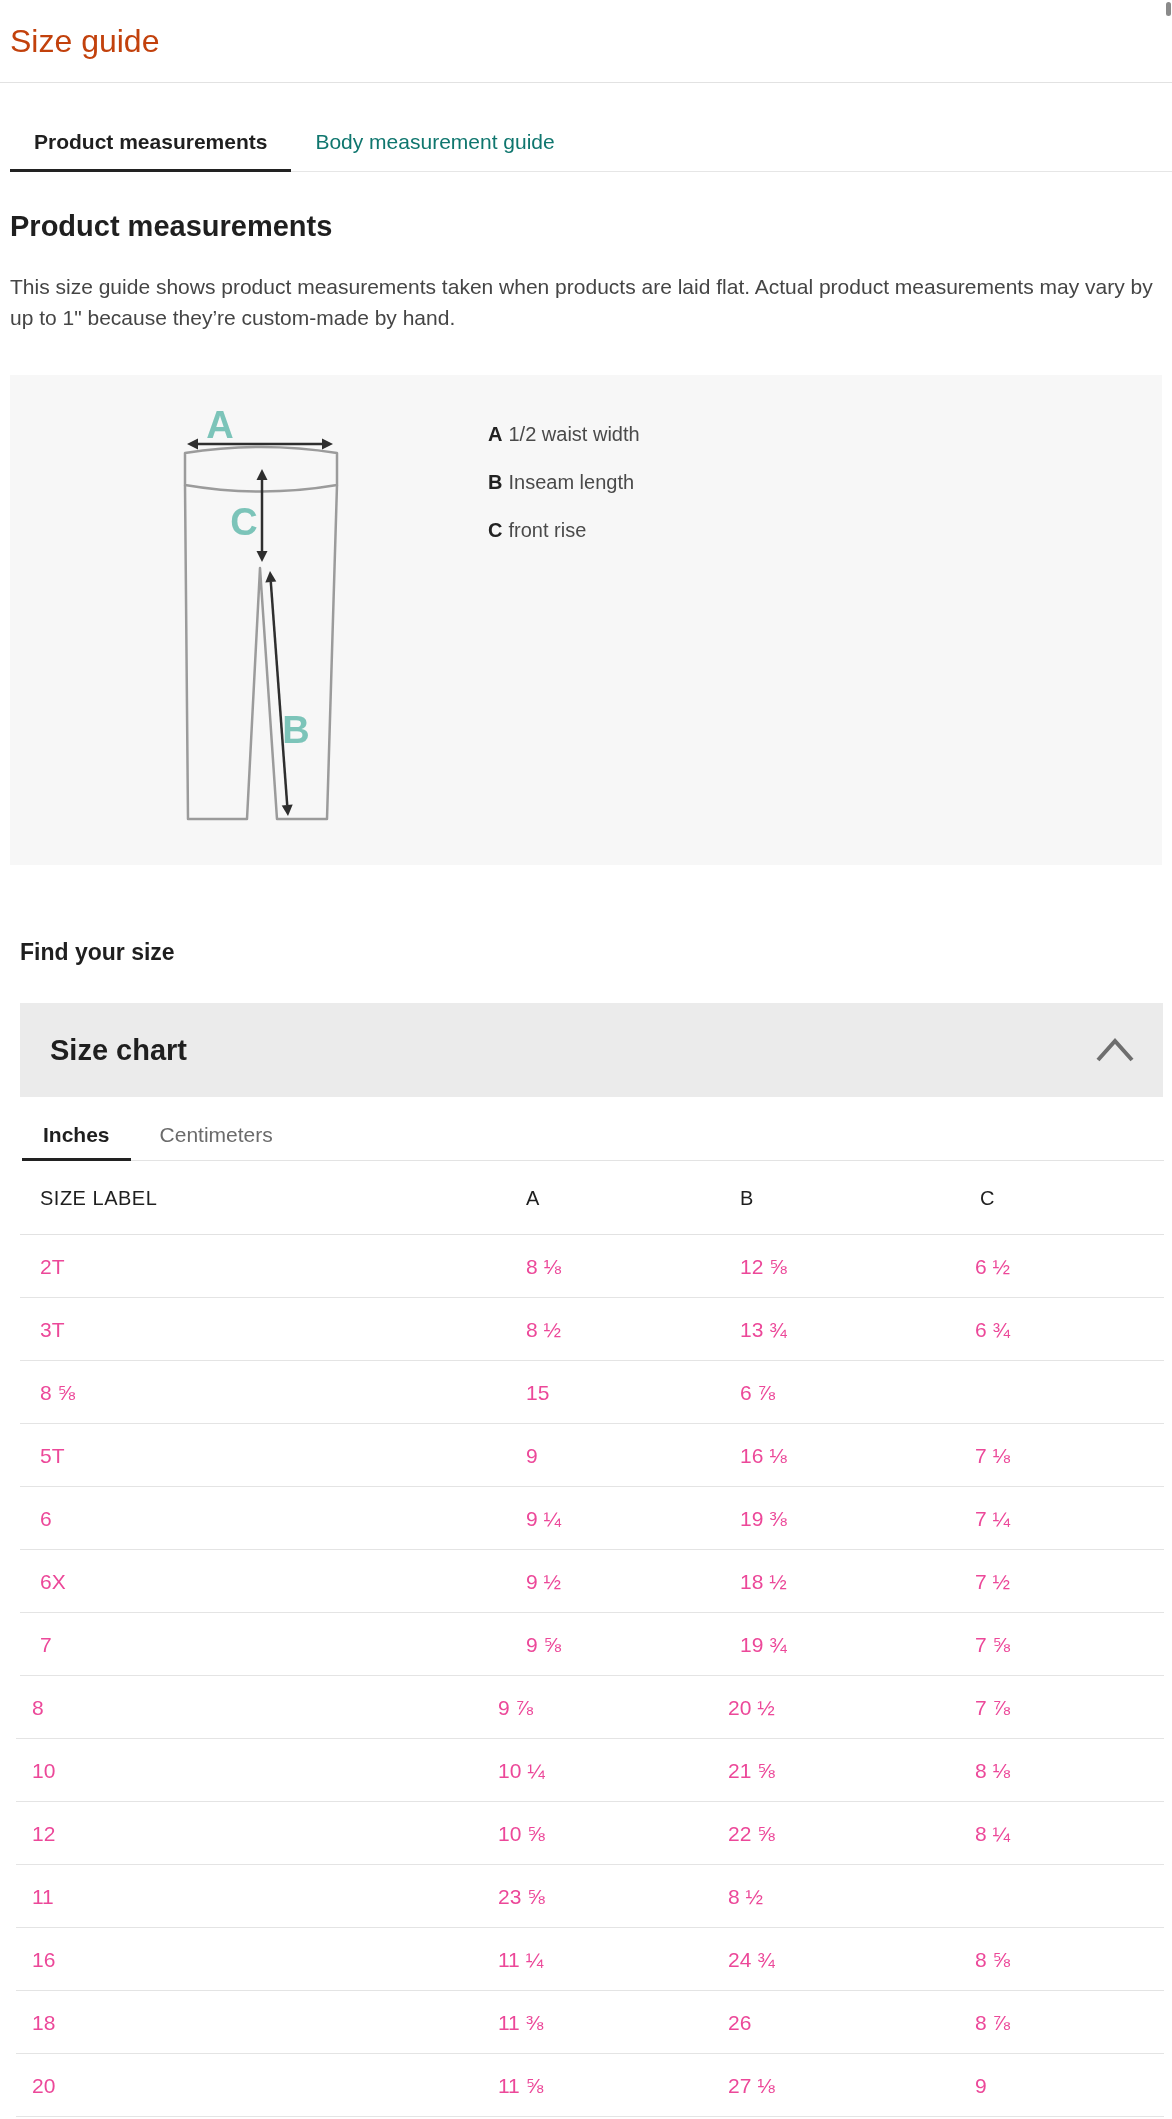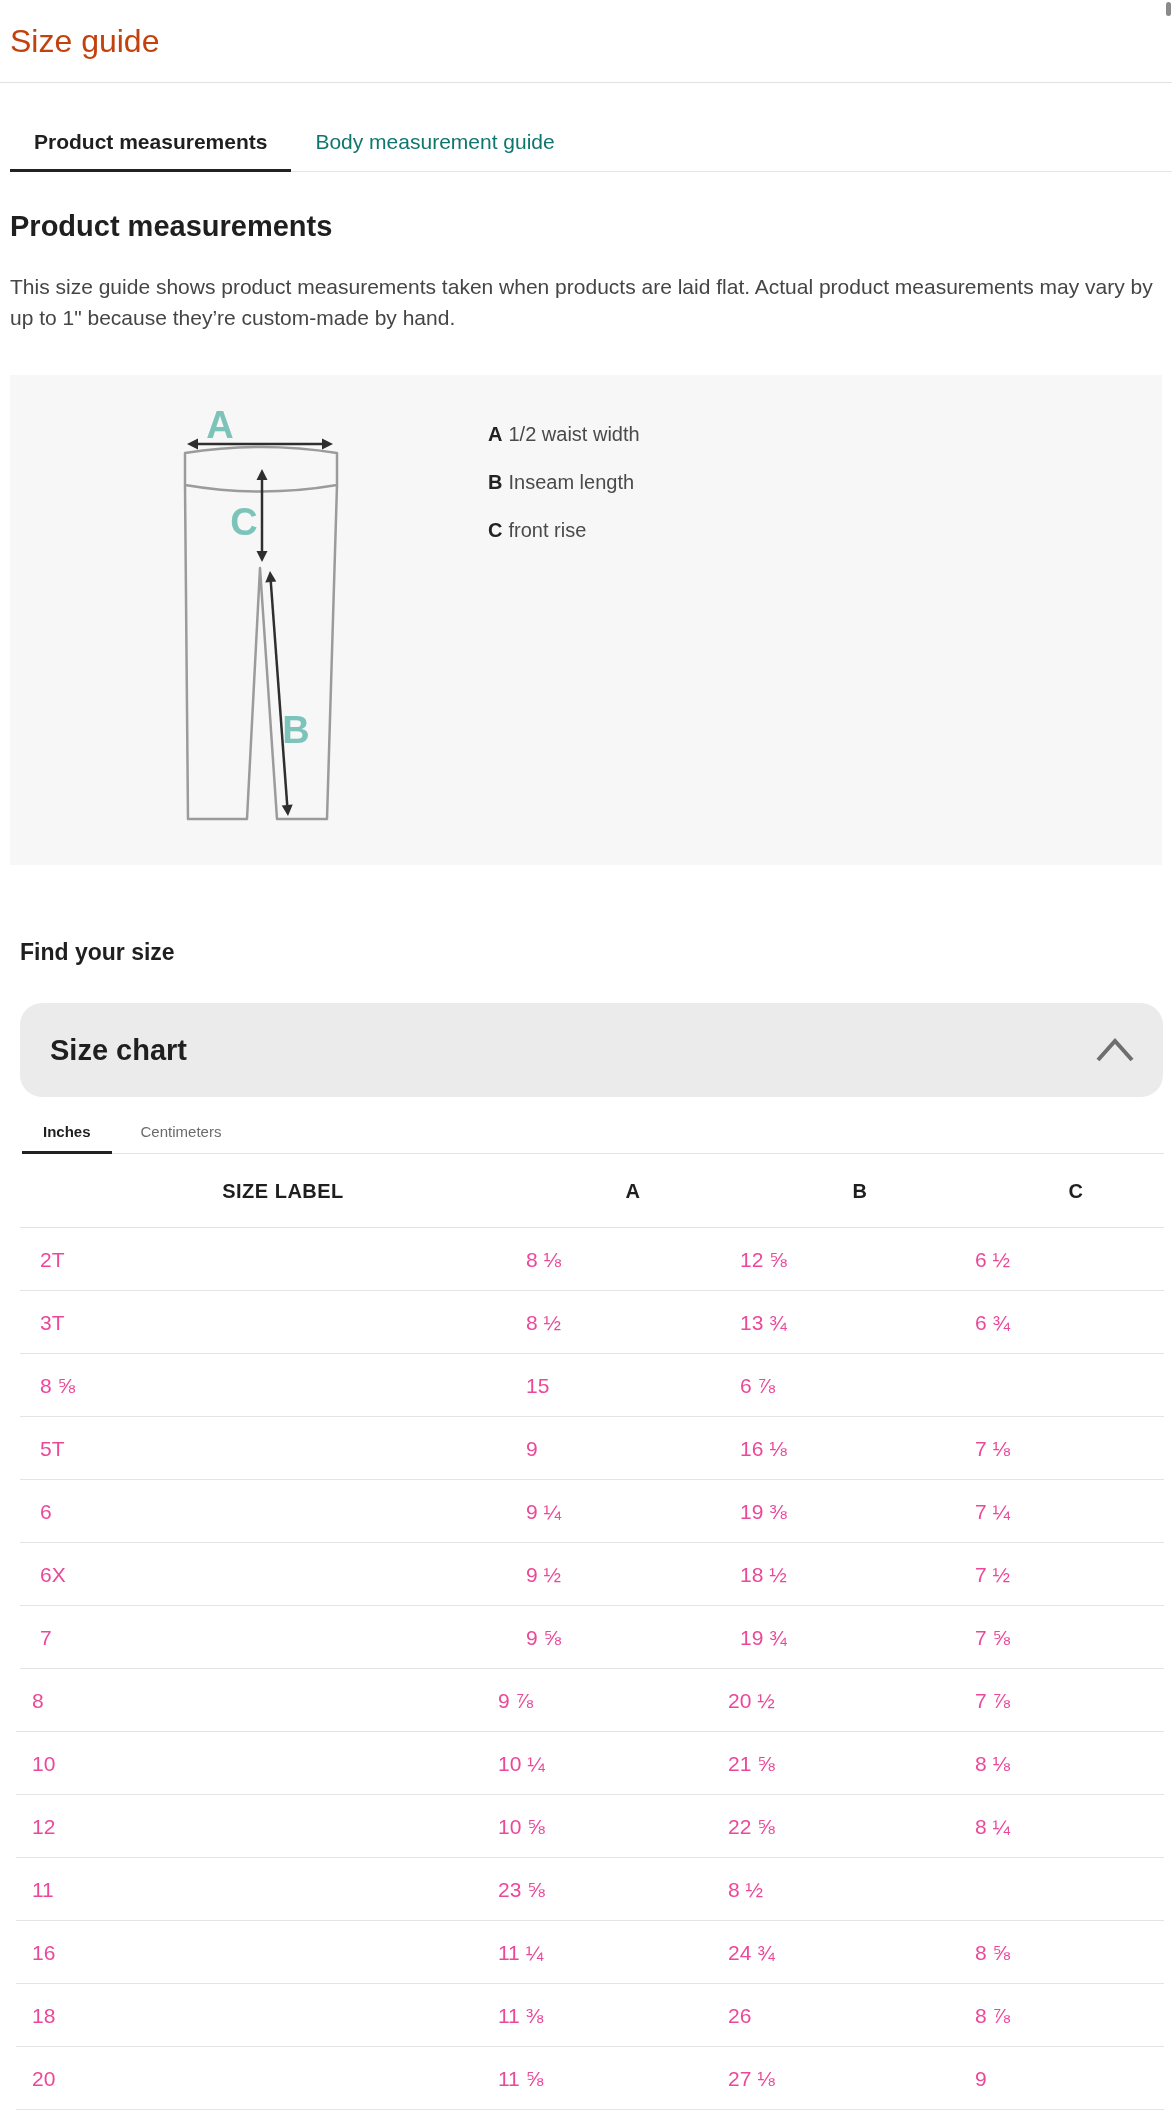--- a/index.html
+++ b/index.html
@@ -23,34 +23,34 @@
   
   .diagram-panel { position:relative; margin:42px 10px 0 10px; height:490px; background:#f7f7f7; }
   .pants-svg { position:absolute; left:150px; top:30px; }
   .legend { position:absolute; left:478px; top:48px; }
   .legend-row { font-size:20px; color:#4a4a4a; margin-bottom:26px; line-height:22px; }
   .legend-key { font-weight:bold; color:#222; margin-right:6px; }
 
   .find-size-heading { font-size:23px; font-weight:bold; margin:72px 10px 0 20px; line-height:30px; color:#1f1f1f; }
 
   
-  .size-chart-bar { margin:36px 9px 0 20px; height:94px; background:#ebebeb; display:flex; align-items:center; justify-content:space-between; cursor:pointer;border-radius:22px; }
+  .size-chart-bar { margin:36px 9px 0 20px; height:94px; background:#ebebeb; display:flex; align-items:center; justify-content:space-between; cursor:pointer; }
   .size-chart-title { font-size:29px; font-weight:bold; margin-left:30px; color:#1f1f1f; }
   .size-chart-bar svg { margin-right:28px; }
 
   
   .unit-tabs { display:flex; gap:8px; margin:22px 8px 0 22px; border-bottom:1px solid #e3e3e3; }
-  .utab { padding:4px 21px 13px 21px; font-size:15px; color:#6b6b6b; position:relative; cursor:pointer; }
+  .utab { padding:4px 21px 13px 21px; font-size:21px; color:#6b6b6b; position:relative; cursor:pointer; }
   .utab.active { color:#1f1f1f; font-weight:bold; }
   .utab.active::after { content:""; position:absolute; left:0; right:0; bottom:-1px; height:3px; background:#222; }
 
   
   .thead { display:grid; grid-template-columns:486px 214px 240px auto; padding-left:40px; height:74px; align-items:center; position:relative; }
   .thead::after { content:""; position:absolute; left:20px; right:8px; bottom:0; height:1px; background:#e2e2e2; }
-  .th { font-size:20px; font-weight:bold; letter-spacing:0.5px; color:#1f1f1f;text-align:center; }
+  .th { font-size:20px; font-weight:normal; letter-spacing:0.5px; color:#1f1f1f; }
   .trow { display:grid; height:63px; align-items:center; position:relative; }
   .trow::after { content:""; position:absolute; right:8px; bottom:0; height:1px; background:#e4e4e4; }
   .trow.g1 { grid-template-columns:486px 214px 235px auto; padding-left:40px; }
   .trow.g1::after { left:20px; }
   .trow.g2 { grid-template-columns:466px 230px 247px auto; padding-left:32px; }
   .trow.g2::after { left:16px; }
   .cell { font-size:21px; color:#ec4899; }
 
   .scroll-artifact { position:absolute; top:2px; right:1px; width:5px; height:14px; background:#8a8a8a; border-radius:3px; }
 </style>

